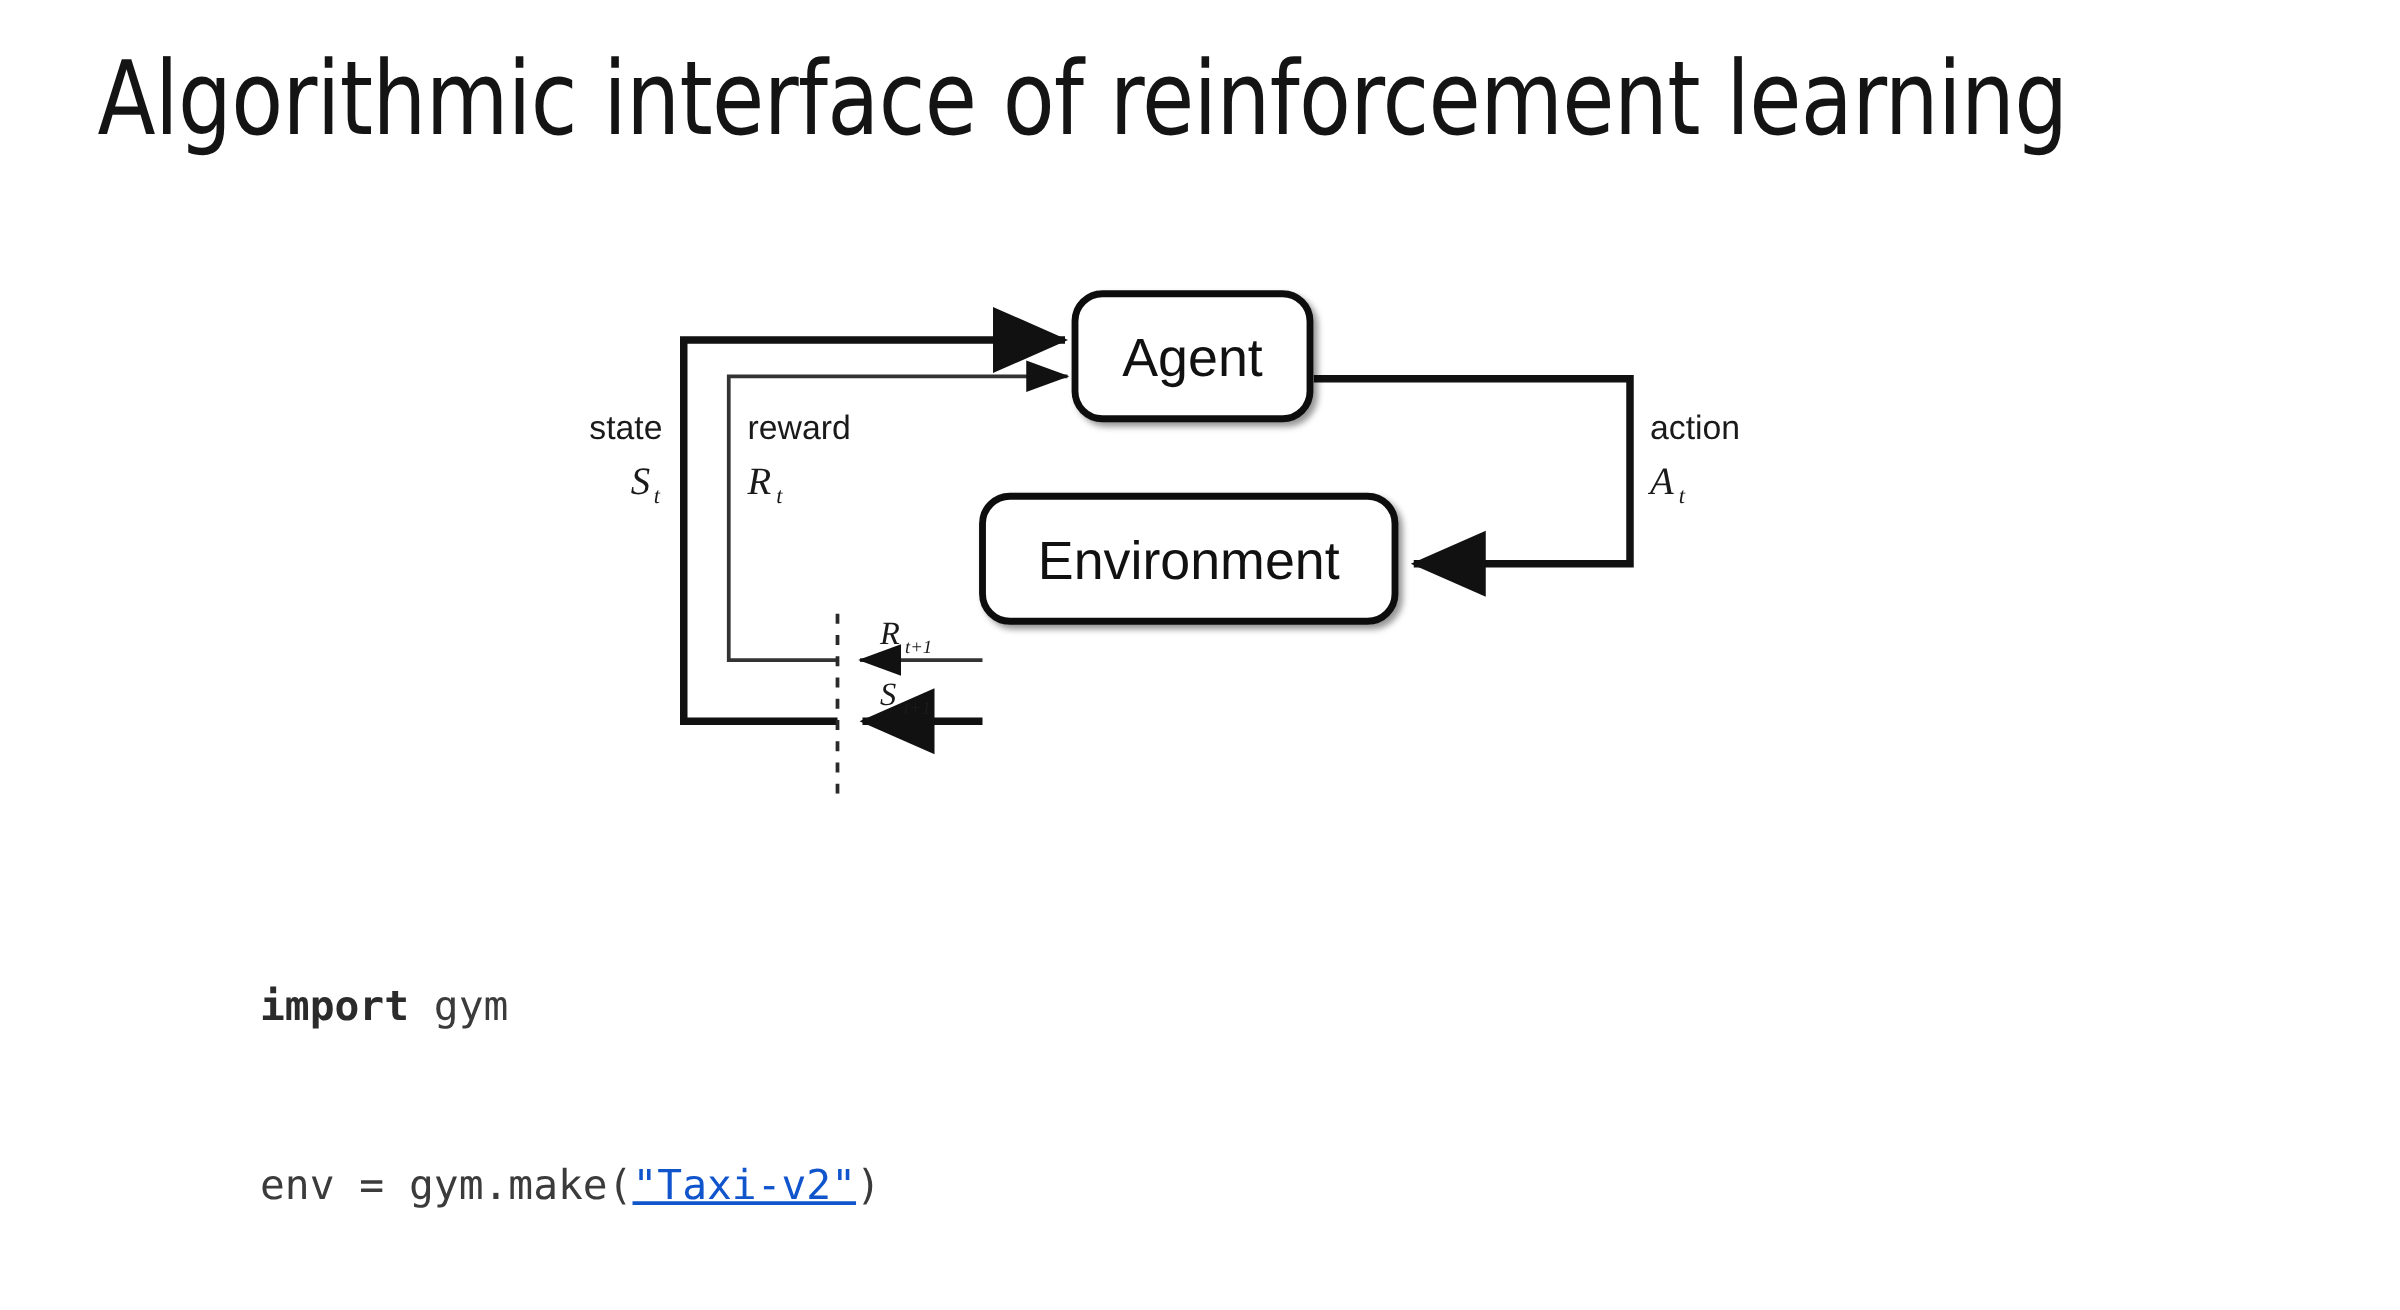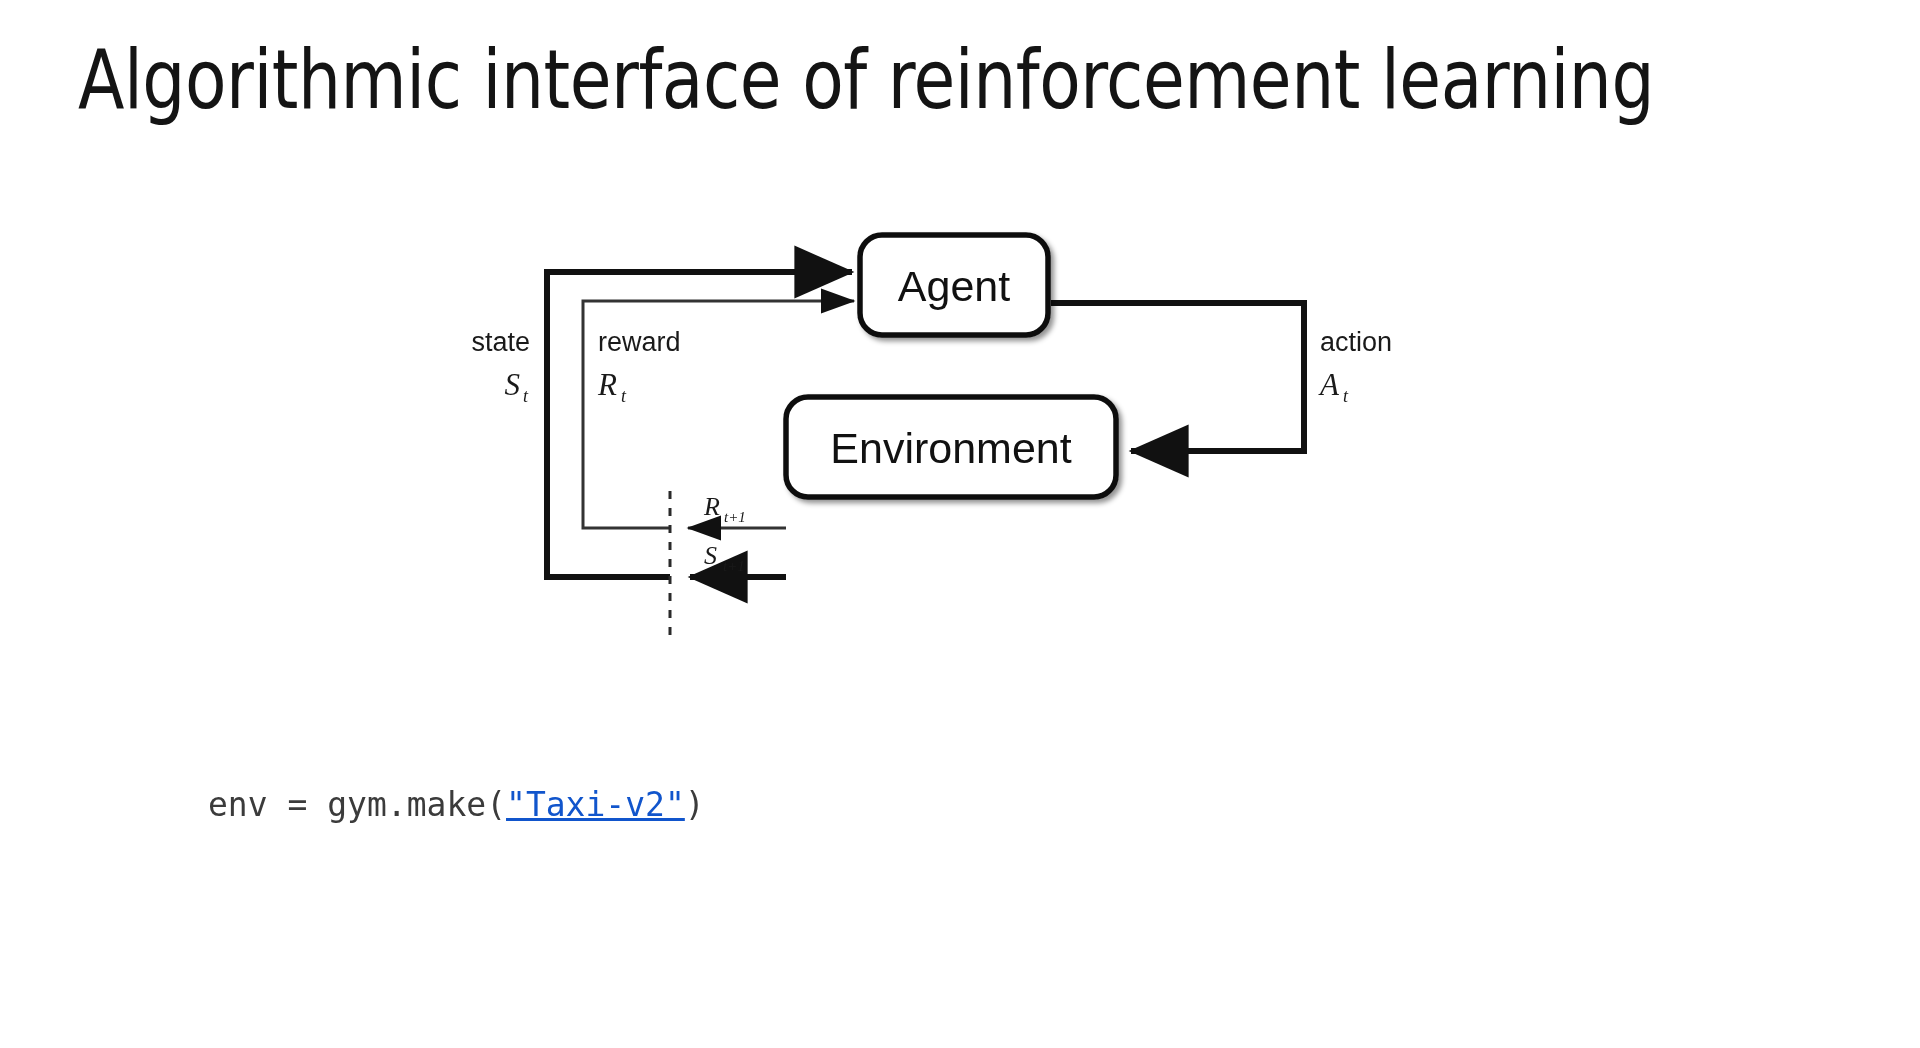--- a/index.html
+++ b/index.html
@@ -188,20 +188,21 @@
       </g>
 
       <g>
         <text class="math-label-sm" x="668" y="349" text-anchor="start">S</text>
         <text class="math-sub-sm" x="687" y="356" text-anchor="start">t+1</text>
       </g>
     </svg>
   </div>
 
   <div class="code-block">
+    <div class="code-line"><span class="tok-kw">import</span><span class="tok-plain"> gym</span></div>
     <div class="code-line"><span class="tok-plain">env = gym.make(</span><span class="tok-link">"Taxi-v2"</span><span class="tok-plain">)</span></div>
     
     
     
     
     
   </div>
 
 </div>
 

